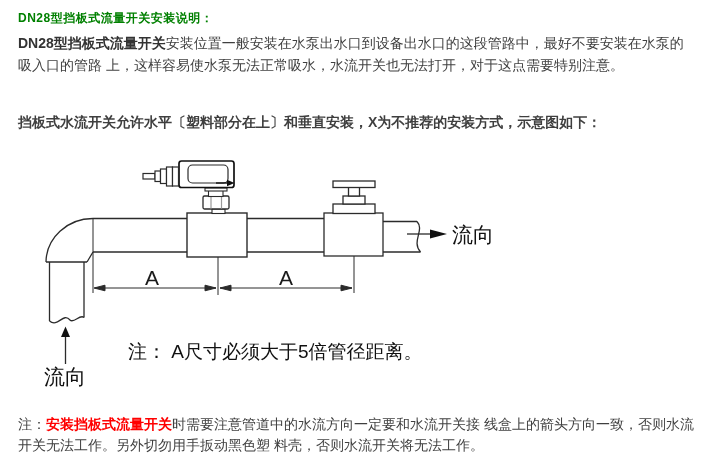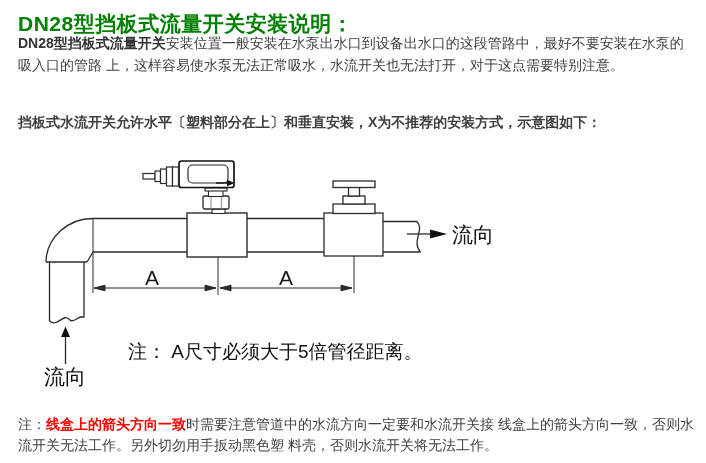--- a/index.html
+++ b/index.html
@@ -8,21 +8,21 @@
     background:#ffffff;
     font-family:"Liberation Sans", sans-serif;
     color:#3f3f3f;
     overflow:hidden;
     position:relative;
     border-bottom:1px solid #d9d9d9;
   }
   .page{position:absolute;inset:0;}
   .heading{
     position:absolute;left:18px;top:10px;width:670px;
-    font-size:21px;font-weight:bold;color:#008000;
+    font-size:12px;font-weight:bold;color:#008000;
     letter-spacing:0.5px;margin:0;
   }
   .para{
     position:absolute;left:18px;width:676px;
     font-size:14px;line-height:21.5px;margin:0;
     color:#3f3f3f;
   }
   .para b{font-weight:bold;color:#333333;}
   .intro{top:33px;}
   .install{top:112px;font-weight:bold;}
@@ -120,15 +120,15 @@
       <g>
         <path d="M 65.5 364 V 334" stroke="#2b2b2b" stroke-width="1.3" fill="none"></path>
         <polygon points="65.5,326.5 61,337 70,337" fill="#111111"></polygon>
       </g>
       <text x="44" y="384" font-size="21" fill="#111111">流向</text>
 
       <text x="128" y="358" font-size="19" fill="#111111">注： A尺寸必须大于5倍管径距离。</text>
     </svg>
   </div>
 
-  <p class="para footnote"><span>注：</span><span class="red">线盒上的箭头方向一致</span><span>时需要注意管道中的水流方向一定要和水流开关接 线盒上的箭头方向一致，否则水流开关无法工作。另外切勿用手扳动黑色塑 料壳，否则水流开关将无法工作。</span></p>
+  <p class="para footnote"><span>注：</span><span class="red">安装挡板式流量开关</span><span>时需要注意管道中的水流方向一定要和水流开关接 线盒上的箭头方向一致，否则水流开关无法工作。另外切勿用手扳动黑色塑 料壳，否则水流开关将无法工作。</span></p>
 
 </div>
 
 </body></html>

